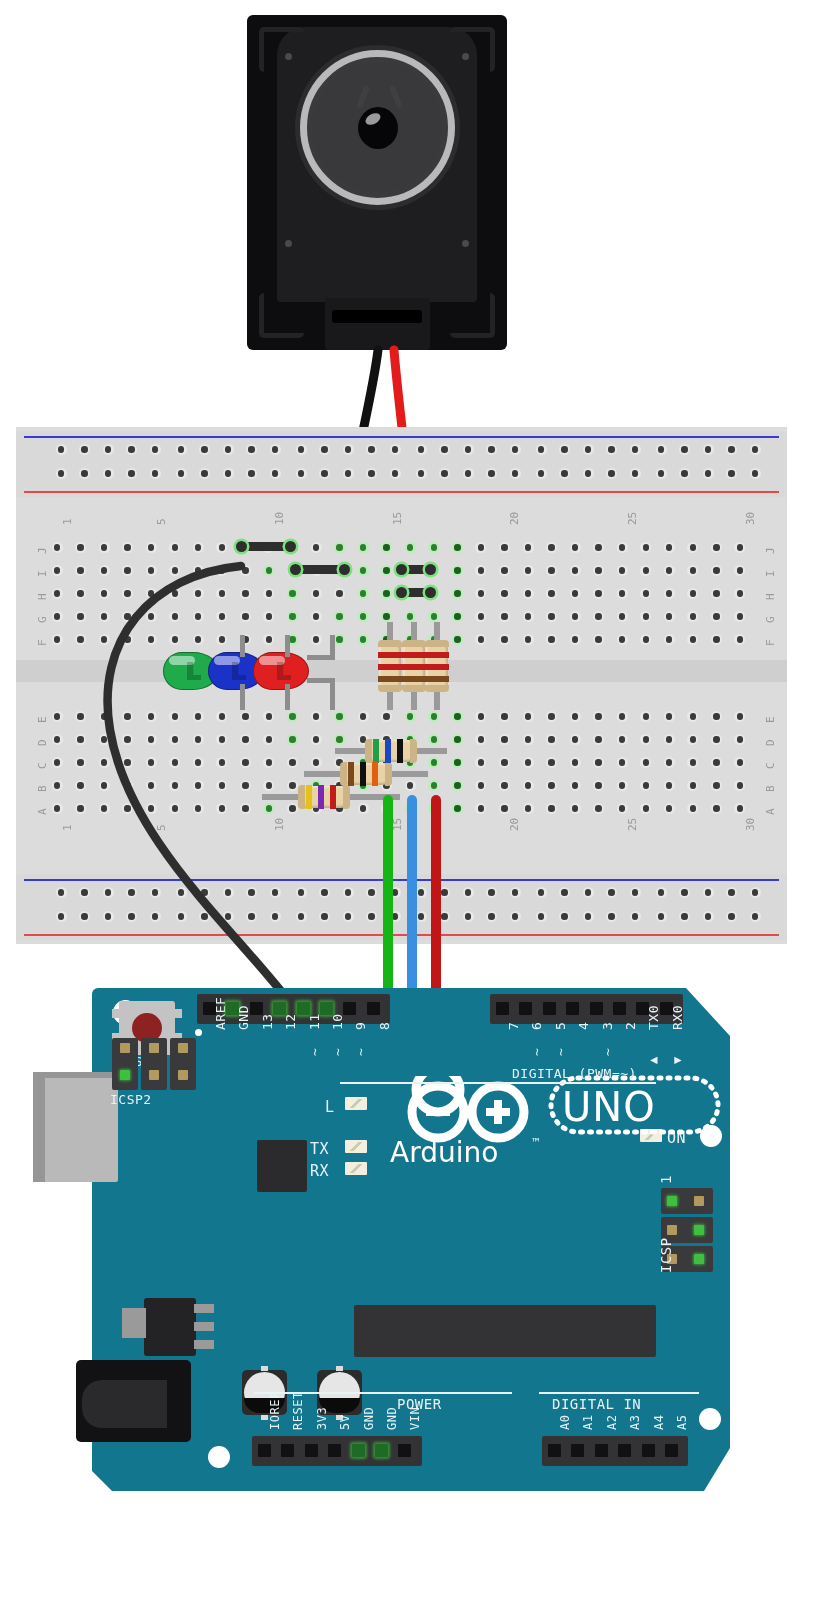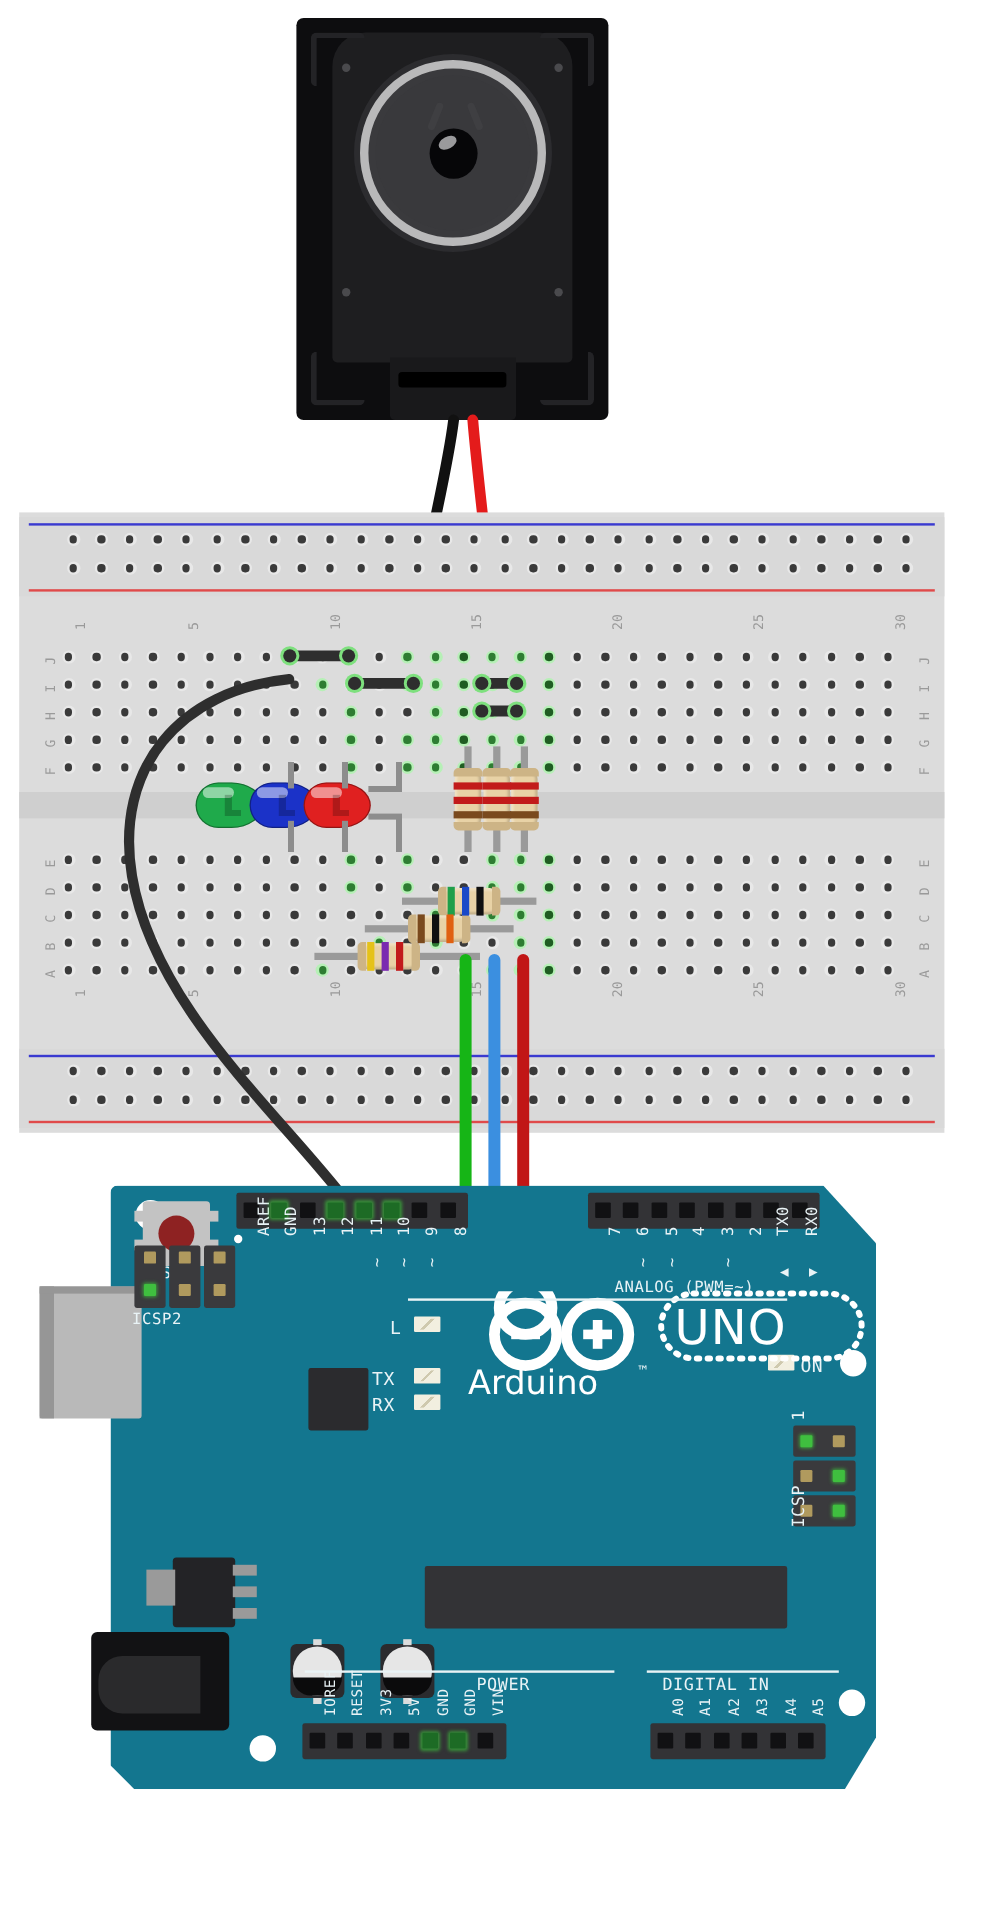--- a/index.html
+++ b/index.html
@@ -1837,20 +1837,20 @@
         <div class="ard-txt v" style="font-size: 12px; left: 512.8px; top: 442px;">A2</div>
         <div class="hdr-pin" style="left: 526.2px; top: 456px;"></div>
         <div class="ard-txt v" style="font-size: 12px; left: 536.2px; top: 442px;">A3</div>
         <div class="hdr-pin" style="left: 549.6px; top: 456px;"></div>
         <div class="ard-txt v" style="font-size: 12px; left: 559.6px; top: 442px;">A4</div>
         <div class="hdr-pin" style="left: 573px; top: 456px;"></div>
         <div class="ard-txt v" style="font-size: 12px; left: 583px; top: 442px;">A5</div>
       </div>
 
     <div class="ard-line" style="left:248px;top:94px;width:316px;"></div>
-    <div class="ard-txt" style="left:420px;top:78px;font-size:13px;">ANALOG  (PWM=~)</div>
+    <div class="ard-txt" style="left:420px;top:78px;font-size:13px;">DIGITAL  (PWM=~)</div>
     <div class="ard-line" style="left:162px;top:404px;width:258px;"></div>
     <div class="ard-txt" style="left:305px;top:408px;font-size:14px;">POWER</div>
     <div class="ard-line" style="left:447px;top:404px;width:160px;"></div>
     <div class="ard-txt" style="left:460px;top:408px;font-size:14px;">DIGITAL IN</div>
   </div>
 
 </div>
 
 </body></html>

